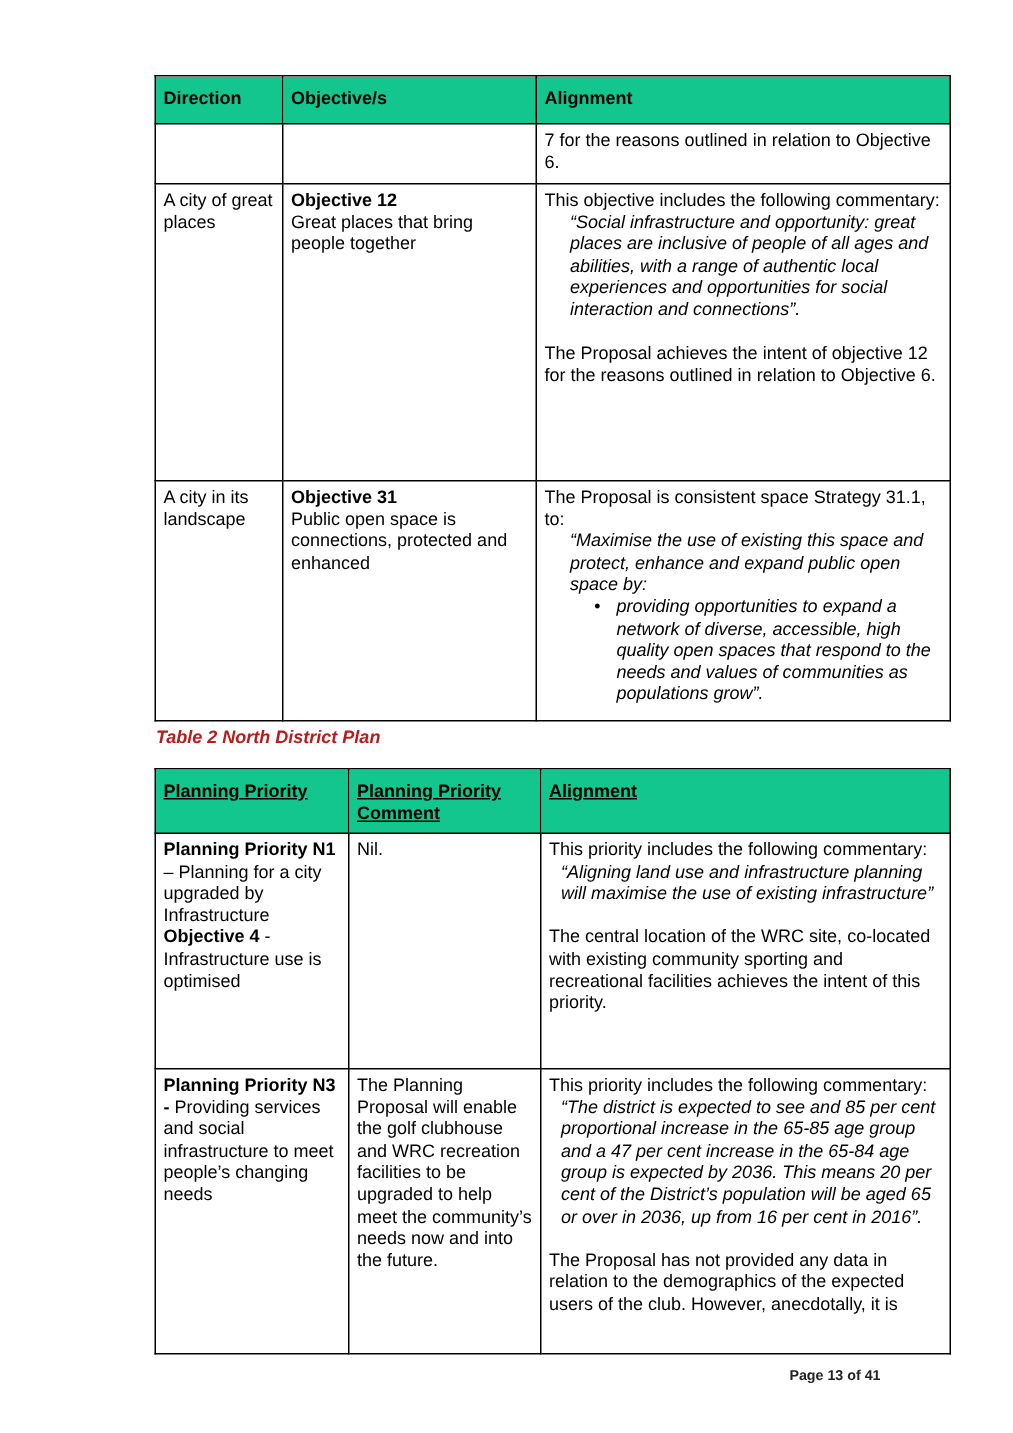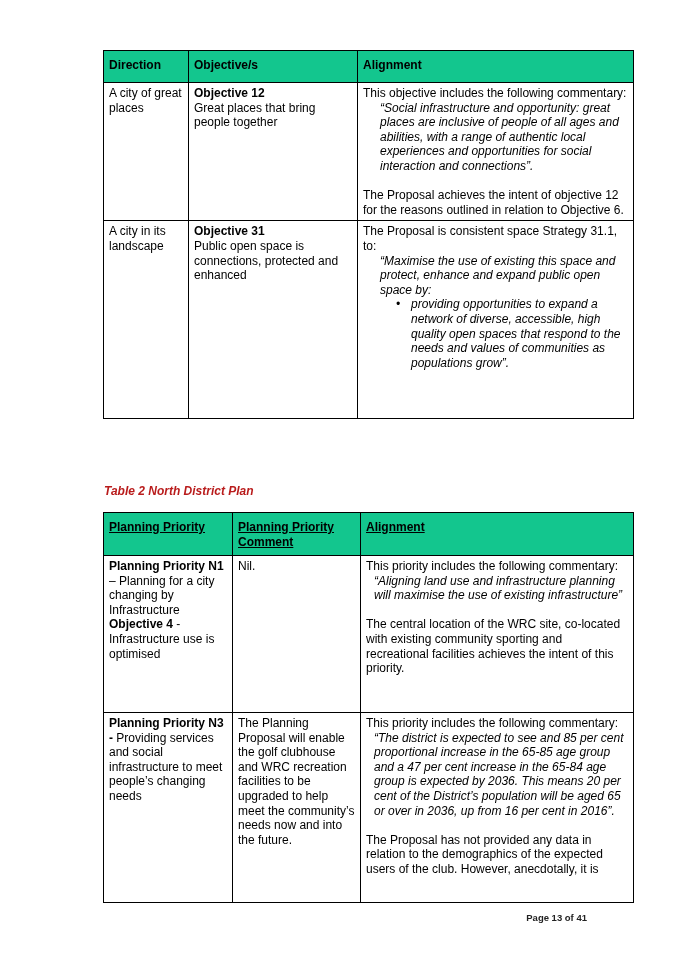--- a/index.html
+++ b/index.html
@@ -52,20 +52,27 @@
       </colgroup>
     <thead>
       <tr>
         <th style="background: rgb(19, 198, 142);">Direction</th>
         <th style="background: rgb(19, 198, 142);">Objective/s</th>
         <th style="background: rgb(19, 198, 142);">Alignment</th>
       </tr>
     </thead>
     <tbody>
         <tr>
+          <td></td>
+          <td></td>
+          <td>
+            <div class="blk para"><span>7 for the reasons outlined in relation to Objective 6.</span></div>
+          </td>
+        </tr>
+        <tr>
           <td>
             <div class="blk para"><span>A city of great places</span></div>
           </td>
           <td>
             <div class="blk para"><span class="b">Objective 12</span></div>
             <div class="blk para"><span>Great places that bring people together</span></div>
           </td>
           <td>
             <div class="blk para"><span>This objective includes the following commentary:</span></div>
             <div class="blk quote-lg"><span class="i">“Social infrastructure and opportunity: great places are inclusive of people of all ages and abilities, with a range of authentic local experiences and opportunities for social interaction and connections”.</span></div>
@@ -104,21 +111,21 @@
     <thead>
       <tr>
         <th style="background: rgb(19, 198, 142);">Planning Priority</th>
         <th style="background: rgb(19, 198, 142);">Planning Priority Comment</th>
         <th style="background: rgb(19, 198, 142);">Alignment</th>
       </tr>
     </thead>
     <tbody>
         <tr>
           <td>
-            <div class="blk para"><span class="b">Planning Priority N1</span><span> – Planning for a city changing by Infrastructure</span></div>
+            <div class="blk para"><span class="b">Planning Priority N1</span><span> – Planning for a city upgraded by Infrastructure</span></div>
             <div class="blk para"><span class="b">Objective 4</span><span> - Infrastructure use is optimised</span></div>
           </td>
           <td>
             <div class="blk para"><span>Nil.</span></div>
           </td>
           <td>
             <div class="blk para"><span>This priority includes the following commentary:</span></div>
             <div class="blk quote-sm"><span class="i">“Aligning land use and infrastructure planning will maximise the use of existing infrastructure”</span></div>
             <div class="blk spacer">&nbsp;</div>
             <div class="blk para"><span>The central location of the WRC site, co-located with existing community sporting and recreational facilities achieves the intent of this priority.</span></div>

